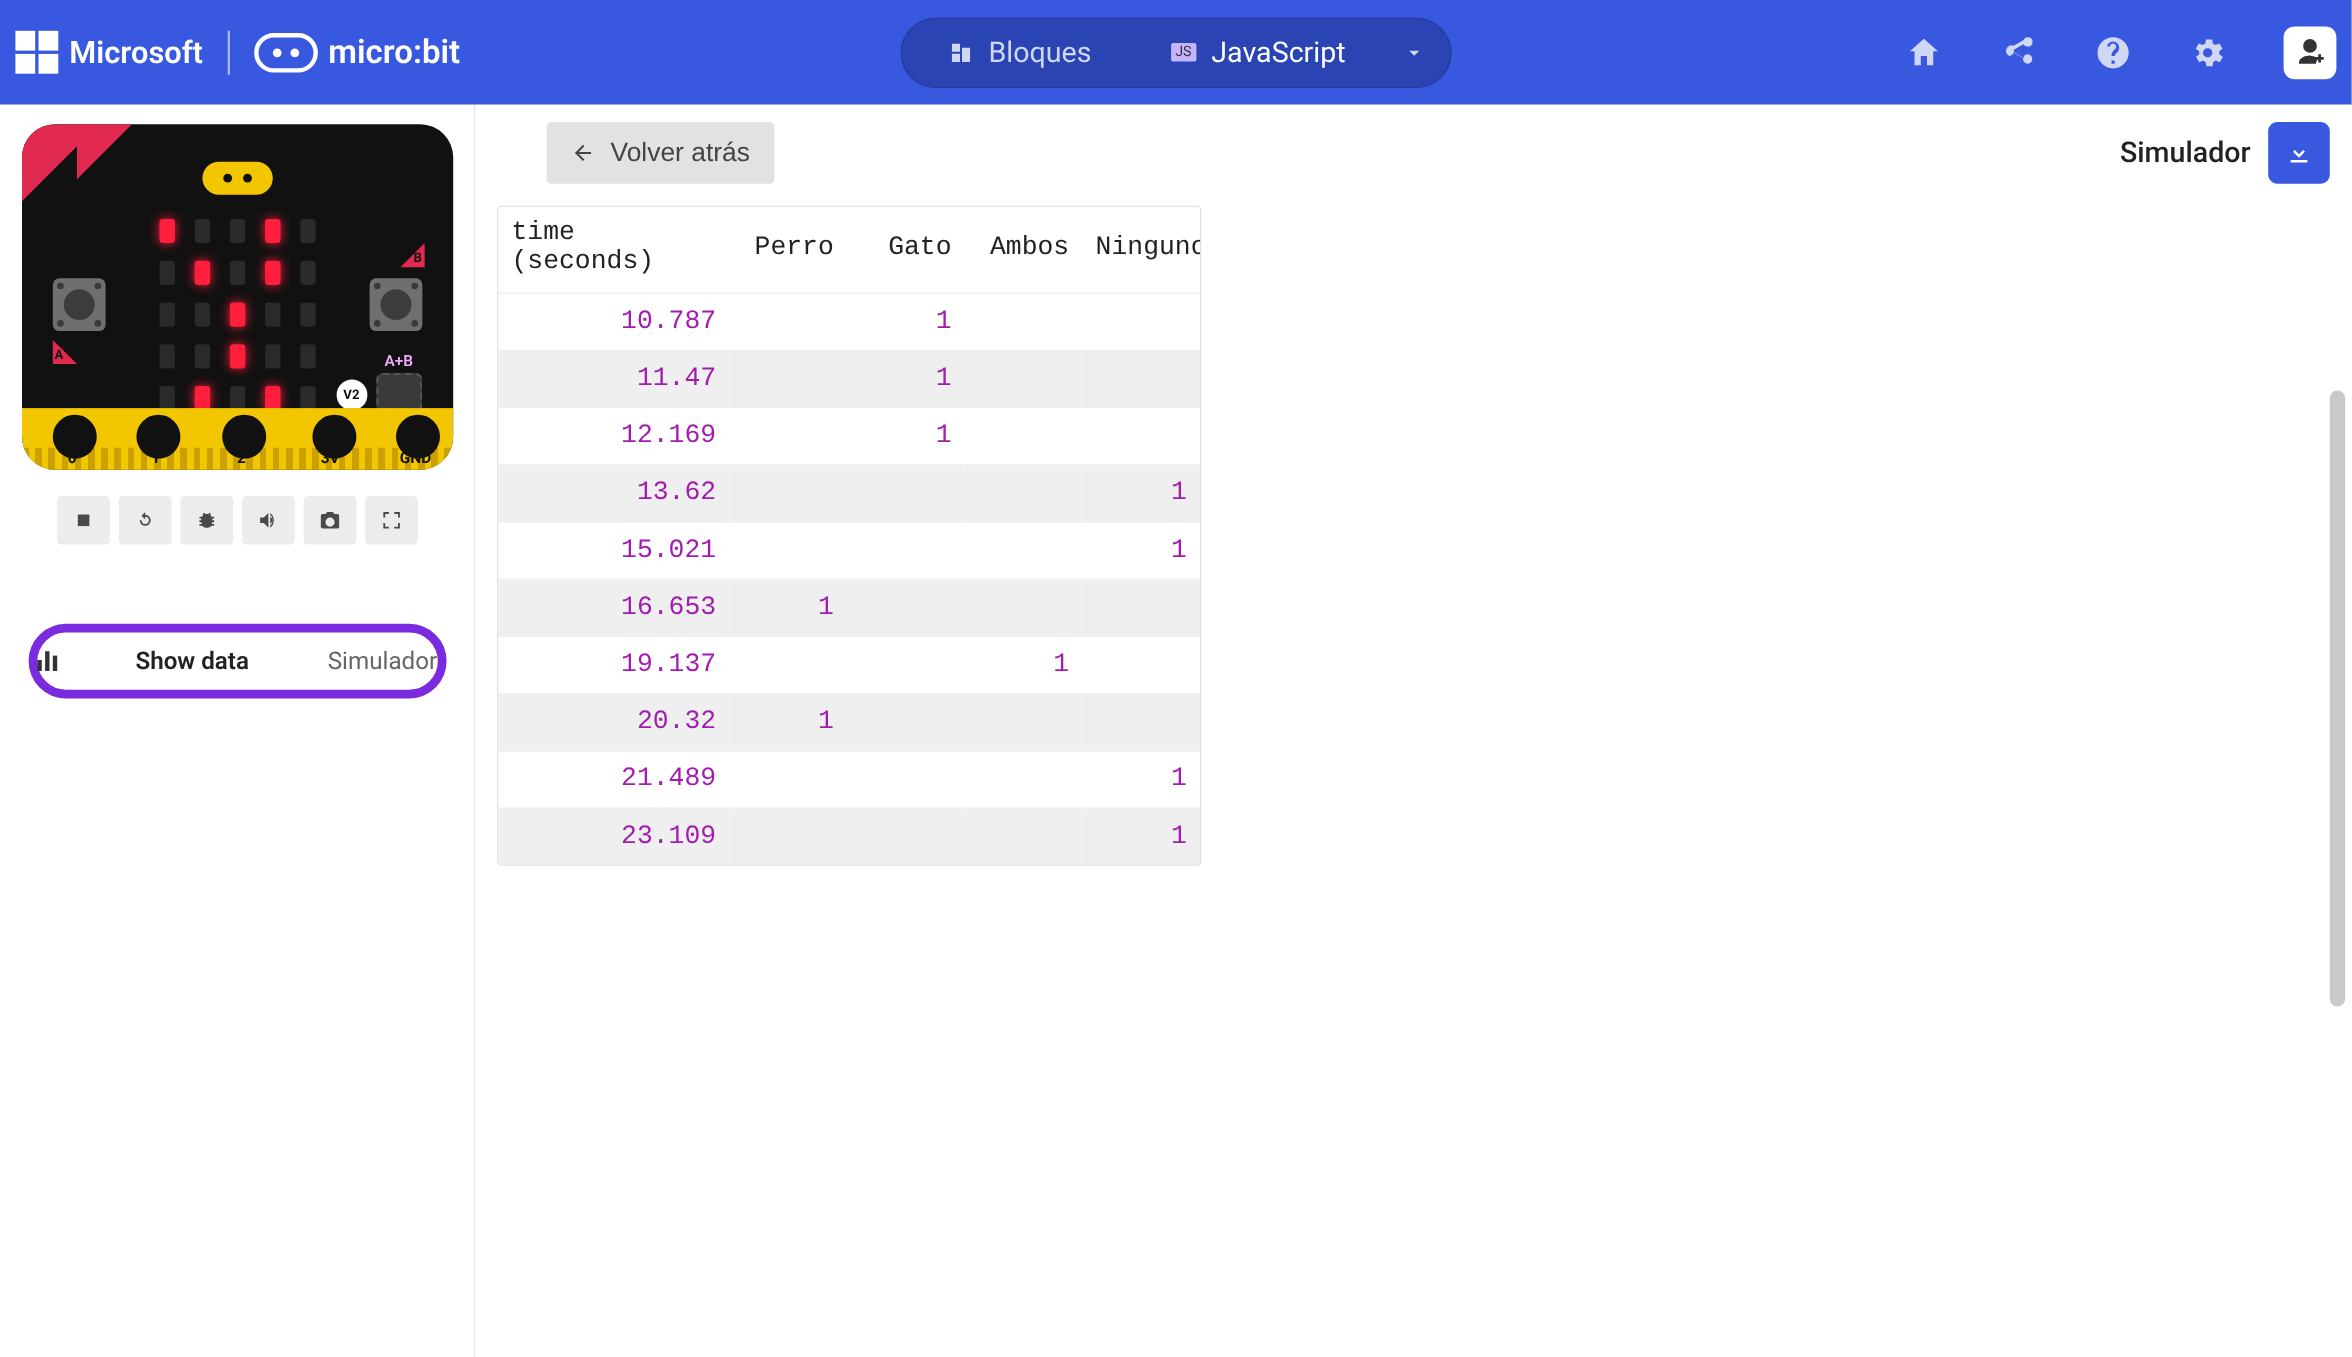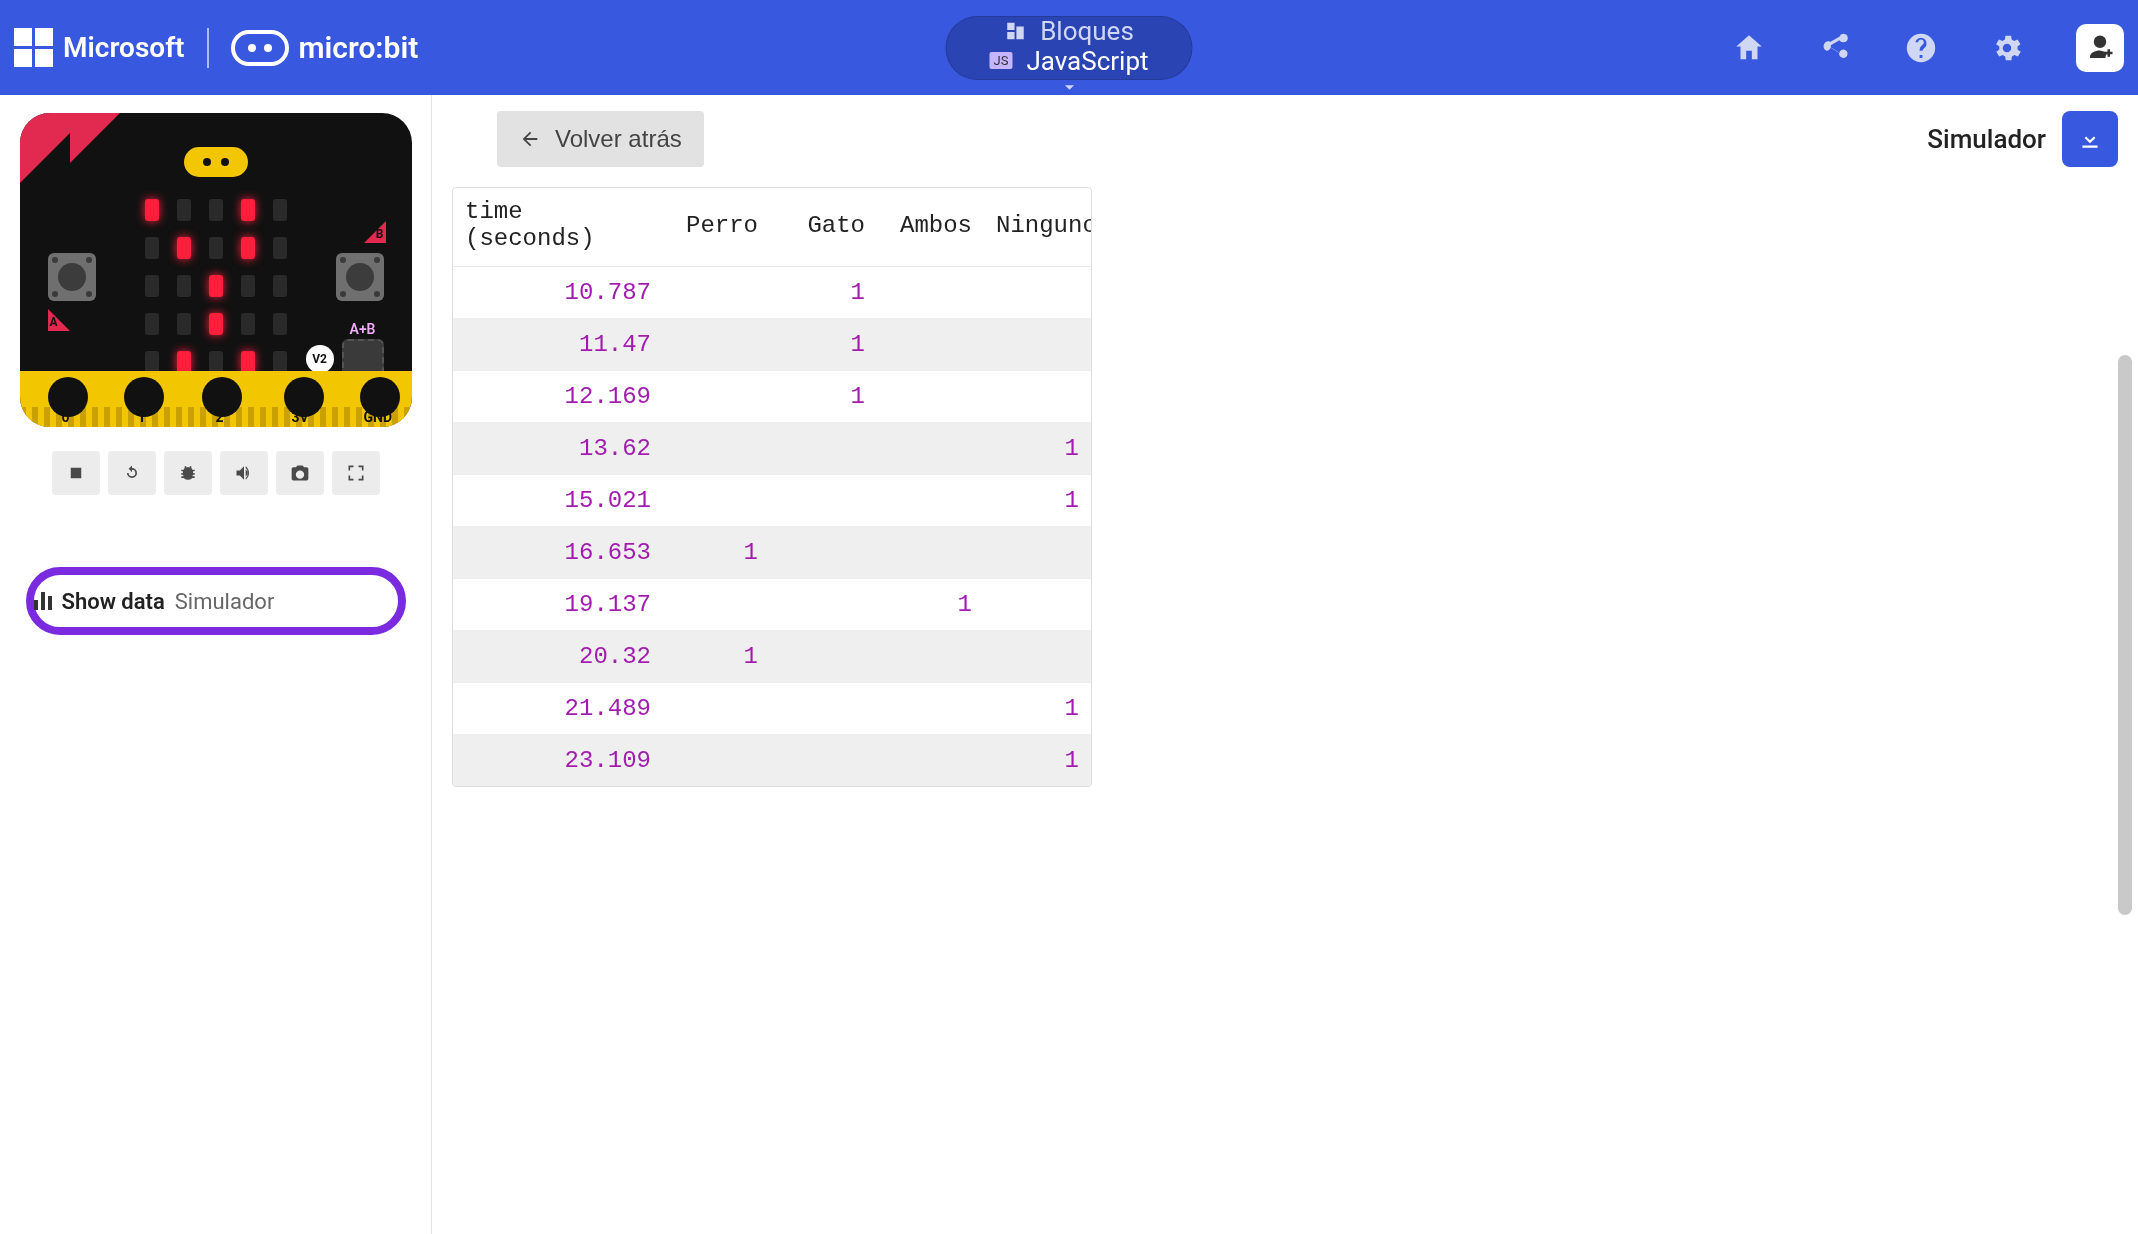--- a/index.html
+++ b/index.html
@@ -53,21 +53,20 @@
     position: absolute;
     left: 50%;
     transform: translateX(-50%);
     background: #2b44b3;
     border-radius: 40px;
     height: 64px;
     display: flex;
     align-items: center;
     padding: 0 8px;
     box-shadow: inset 0 0 0 1px rgba(0,0,0,.15);
-    flex-direction: column;
   }
   .pill-item {
     display: flex; align-items: center; gap: 14px;
     color: #cfd7f5; padding: 0 36px; height: 100%;
     font-size: 26px; cursor: pointer;
   }
   .pill-item.active { color: #fff; }
   .pill-dd {
     width: 52px; display: flex; align-items: center; justify-content: center;
     color: #cfd7f5; cursor: pointer; font-size: 22px;
@@ -172,21 +171,21 @@
   .sim-toolbar button{
     width:48px;height:44px;background:#ececec;border:none;border-radius:4px;
     color:#4a4a4a; display:flex;align-items:center;justify-content:center;
     cursor:pointer; font-size:18px;
   }
 
   
   .show-data{
     margin-top: 72px;
     width: 380px; height: 68px; border: 8px solid #7a2be0; border-radius: 36px;
-    background:#fff; display:flex; align-items:center; justify-content:flex-start; gap:10px;
+    background:#fff; display:flex; align-items:center; justify-content:space-between; gap:10px;
     cursor:pointer;
   }
   .show-data .lbl{ font-size:22px; font-weight:600; color:#222;}
   .show-data .lbl2{ font-size:22px; color:#666; font-weight:400;}
   .show-data .bars{ display:flex; align-items:flex-end; gap:3px; }
   .show-data .bars i{ width:4px; background:#333;}
   .show-data .bars i:nth-child(1){height:10px}
   .show-data .bars i:nth-child(2){height:18px}
   .show-data .bars i:nth-child(3){height:14px}
 

